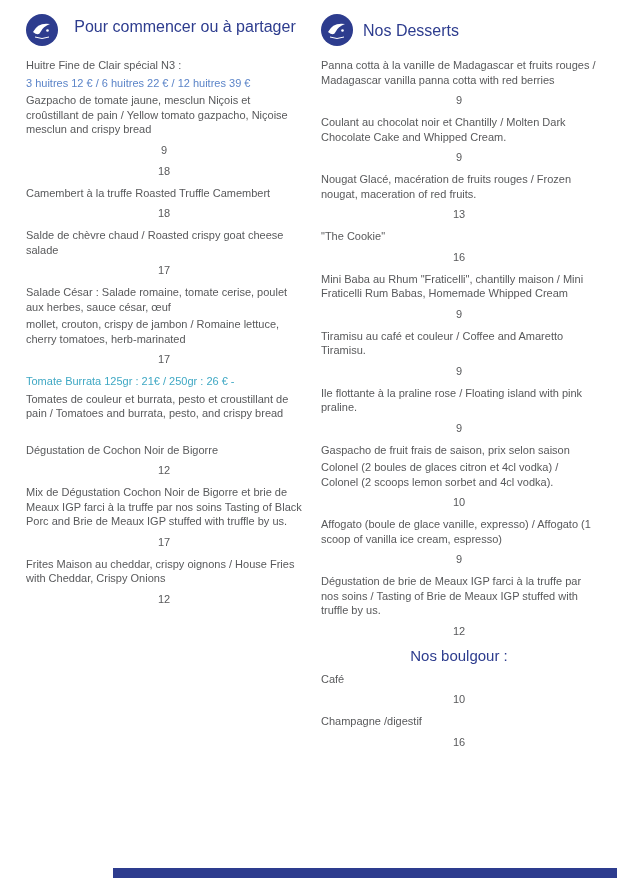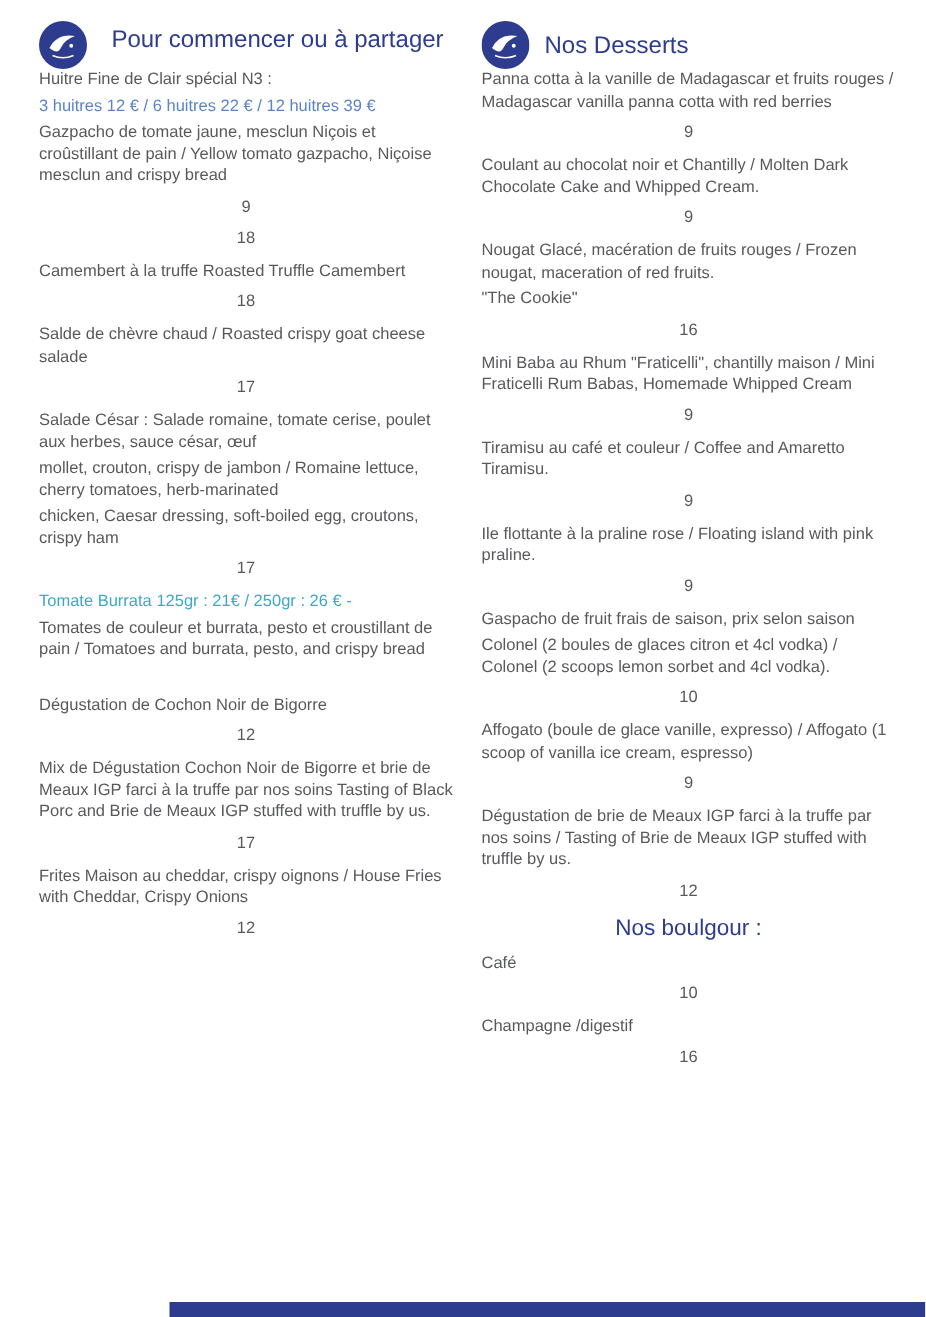--- a/index.html
+++ b/index.html
@@ -22,21 +22,21 @@
   .columns{
     display:flex;
     justify-content:space-between;
     padding:14px 20px 0 26px;
   }
   .col{width:276px;}
   .sec-head{
     display:flex;
     align-items:flex-start;
     gap:10px;
-    margin-bottom:0;
+    margin-bottom:12px;
   }
   .sec-head.centered{align-items:center;}
   .logo{
     width:32px;height:32px;flex:0 0 auto;display:block;
   }
   .sec-title{
     font-size:16px;
     font-weight:normal;
     color:var(--navy);
     text-align:center;
@@ -112,21 +112,20 @@
             <p class="para normal">Camembert à la truffe Roasted Truffle Camembert</p>
             <div class="price">18</div>
           </div>
           <div class="item">
             <p class="para normal">Salde de chèvre chaud / Roasted crispy goat cheese salade</p>
             <div class="price">17</div>
           </div>
           <div class="item">
             <p class="para normal">Salade César : Salade romaine, tomate cerise, poulet aux herbes, sauce césar, œuf</p>
             <p class="para normal">mollet, crouton, crispy de jambon / Romaine lettuce, cherry tomatoes, herb-marinated</p>
-            <p class="para normal">chicken, Caesar dressing, soft-boiled egg, croutons, crispy ham</p>
             <div class="price">17</div>
           </div>
           <div class="item gap-after">
             <p class="para accent-teal">Tomate Burrata 125gr : 21€ / 250gr : 26 € -</p>
             <p class="para normal">Tomates de couleur et burrata, pesto et croustillant de pain / Tomatoes and burrata, pesto, and crispy bread</p>
           </div>
           <div class="item">
             <p class="para normal">Dégustation de Cochon Noir de Bigorre</p>
             <div class="price">12</div>
           </div>
@@ -157,20 +156,21 @@
           <div class="item">
             <p class="para normal">Panna cotta à la vanille de Madagascar et fruits rouges / Madagascar vanilla panna cotta with red berries</p>
             <div class="price">9</div>
           </div>
           <div class="item">
             <p class="para normal">Coulant au chocolat noir et Chantilly / Molten Dark Chocolate Cake and Whipped Cream.</p>
             <div class="price">9</div>
           </div>
           <div class="item">
             <p class="para normal">Nougat Glacé, macération de fruits rouges / Frozen nougat, maceration of red fruits.</p>
+            <div class="price">13</div>
           </div>
           <div class="item">
             <p class="para normal">"The Cookie"</p>
             <div class="price">16</div>
           </div>
           <div class="item">
             <p class="para normal">Mini Baba au Rhum "Fraticelli", chantilly maison / Mini Fraticelli Rum Babas, Homemade Whipped Cream</p>
             <div class="price">9</div>
           </div>
           <div class="item">

